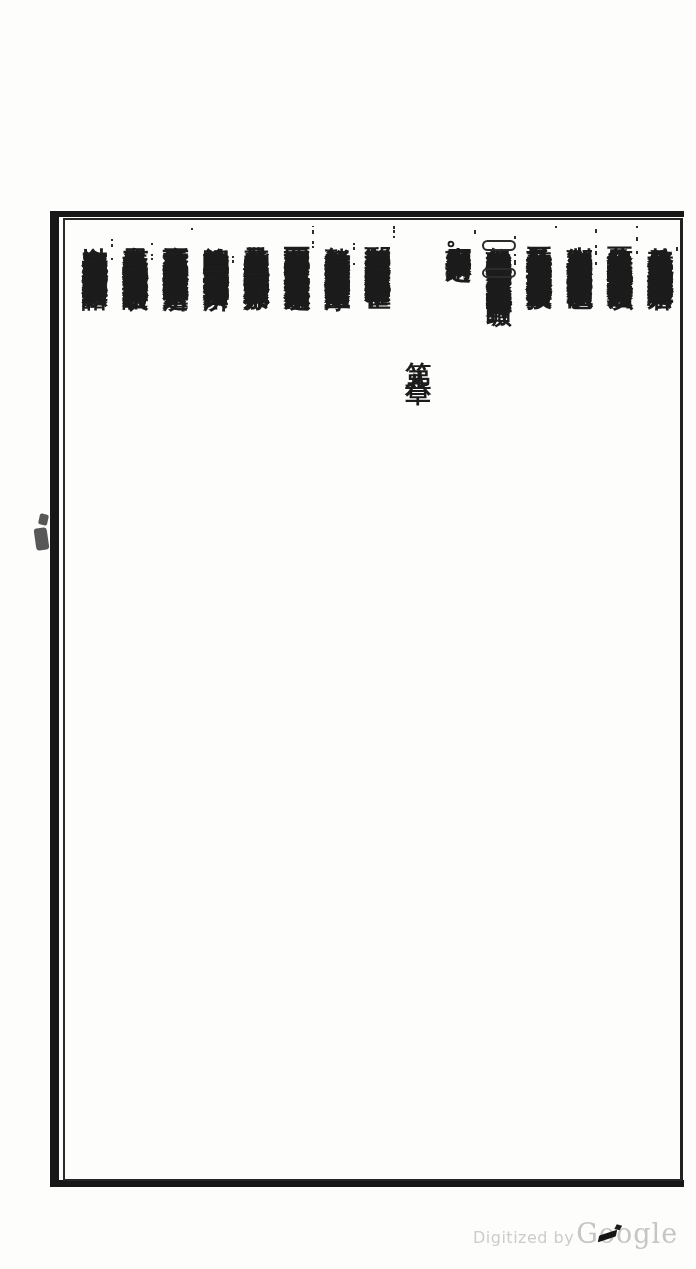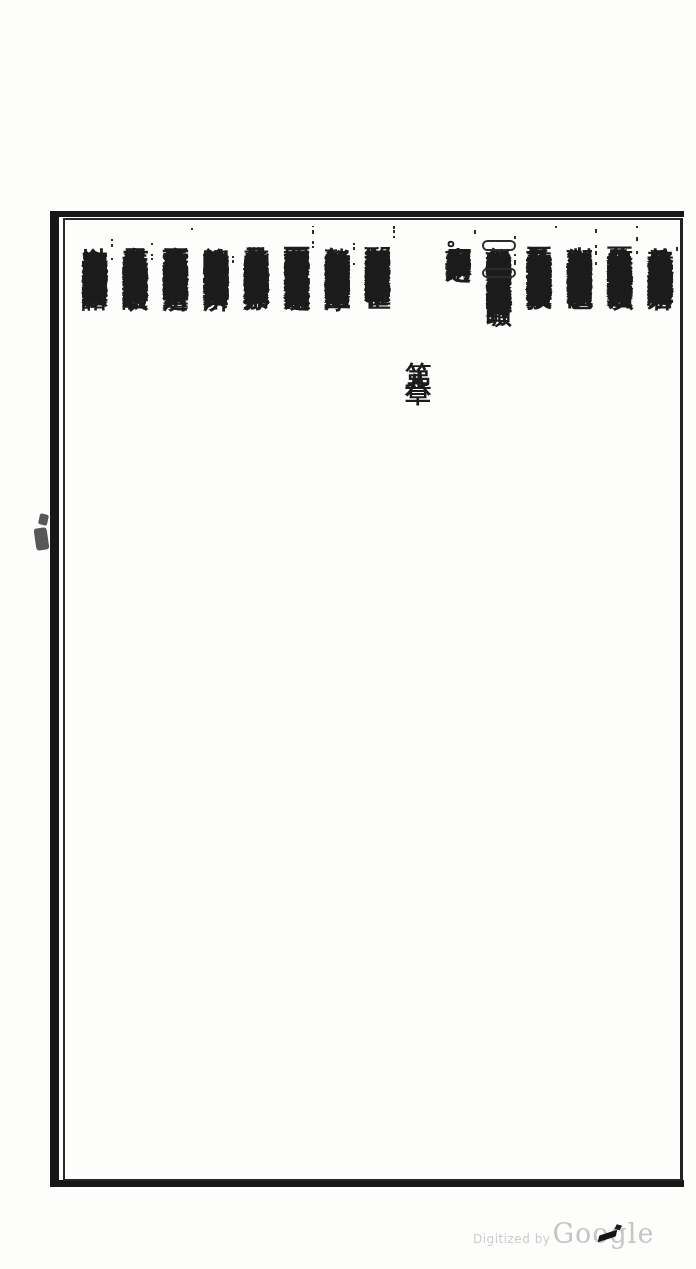--- a/index.html
+++ b/index.html
@@ -82,21 +82,21 @@
   }
   
   .watermark {
     position: absolute;
     left: 473px; top: 1218px;
     display: flex; align-items: baseline;
     user-select: none;
   }
   .wm-prefix {
     font-family: "DejaVu Sans", "Liberation Sans", sans-serif;
-    font-size: 12px; color: #cccccc; letter-spacing: .5px;
+    font-size: 16px; color: #cccccc; letter-spacing: .5px;
     margin-right: 2px;
   }
   .wm-brand {
     font-family: "DejaVu Serif", "Liberation Serif", serif;
     font-size: 27px; color: #c5c5c5; letter-spacing: 1px;
     font-weight: 400;
   }
   .wm-artifact {
     position: absolute; left: 598px; top: 1233px;
     width: 19px; height: 6px; background: #141414;

